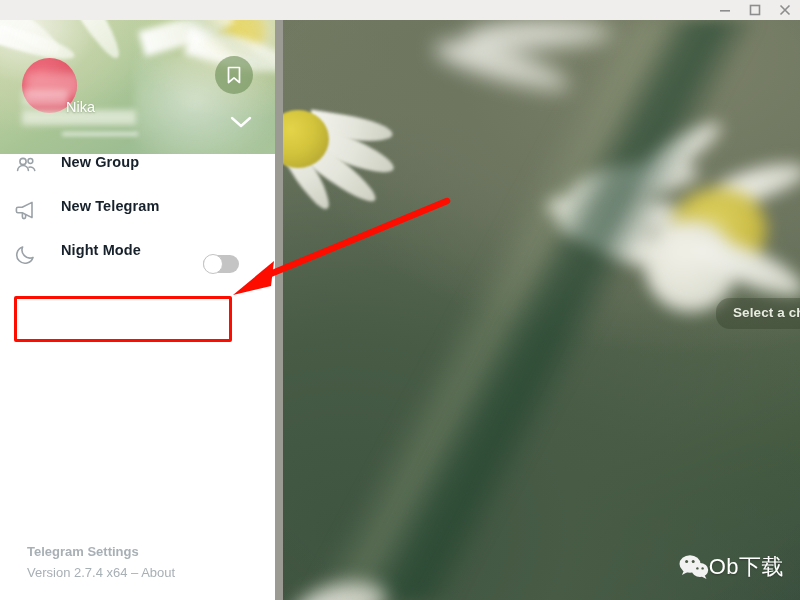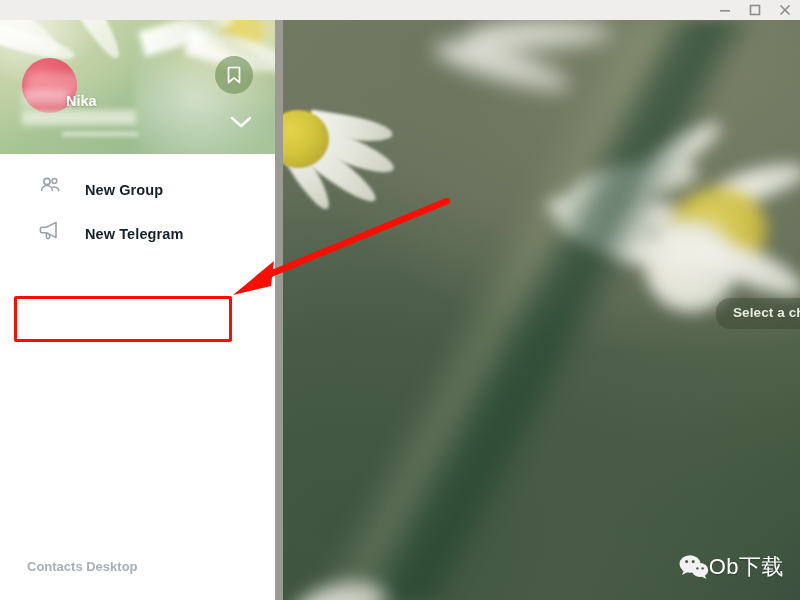--- a/index.html
+++ b/index.html
@@ -262,23 +262,23 @@
     justify-content: center;
   }
 
   .profile-row {
     position: absolute;
     left: 0; bottom: 6px;
     width: 275px; height: 60px;
   }
   .profile-name {
     position: absolute;
-    left: 66px; top: 5px;
+    left: 66px; top: 11px;
     font-size: 14.5px;
-    font-weight: 700;
+    font-weight: 400;
     color: #ffffff;
     text-shadow: 0 1px 2px rgba(60,80,50,.35);
   }
   .redact-block {
     position: absolute;
     background: rgba(255,255,255,0.40);
     filter: blur(3.2px);
   }
   .rb1 { left: 22px; top: 2px; width: 46px; height: 17px; }
   .rb2 { left: 22px; top: 22px; width: 114px; height: 15px; background: rgba(238,242,230,0.72); }
@@ -295,23 +295,23 @@
 
   
   .menu {
     position: absolute;
     left: 0; top: 134px;
     width: 275px;
   }
   .menu-item {
     position: relative;
     display: flex;
-    align-items: flex-end;
+    align-items: flex-start;
     height: 44px;
-    padding-left: 37px;
+    padding-left: 13px;
     box-sizing: border-box;
   }
   .menu-item .mi-icon {
     width: 26px;
     display: flex;
     align-items: center;
     justify-content: center;
     flex: none;
   }
   .menu-item .mi-label {
@@ -516,25 +516,37 @@
           <svg width="24" height="24" viewBox="0 0 24 24">
             <path d="M4 9.2 h4.2 L18 4.4 v15.2 L8.2 14.8 H4 a1.6 1.6 0 0 1 -1.6 -1.6 v-2.4 A1.6 1.6 0 0 1 4 9.2 z" fill="none" stroke="#9aa2a8" stroke-width="1.6" stroke-linejoin="round"></path>
             <path d="M8.4 15 v4 a1.6 1.6 0 0 0 3.2 0 v-2.6" fill="none" stroke="#9aa2a8" stroke-width="1.6" stroke-linejoin="round"></path>
           </svg>
         </span>
         <span class="mi-label">New Telegram</span>
       </div>
 
 
 
+      <div class="menu-item">
+        <span class="mi-icon">
+          <svg width="24" height="24" viewBox="0 0 24 24">
+            <path d="M19 15.4 A8 8 0 0 1 8.6 5 a8.3 8.3 0 1 0 10.4 10.4 z" fill="none" stroke="#9aa2a8" stroke-width="1.6" stroke-linejoin="round"></path>
+          </svg>
+        </span>
+        <span class="mi-label">Night Mode</span>
+        <span class="toggle">
+          <span class="knob"></span>
+        </span>
+      </div>
 
     </div>
 
     <div class="footer">
-      <div class="f-line1">Contacts Desktop</div>
+      <div class="f-line1">Telegram Settings</div>
+      <div class="f-line2">Version 2.7.4 x64 – About</div>
     </div>
   </div>
 
   <div class="side-scrollbar"></div>
 
   <div class="annot-box"></div>
   <svg class="annot-arrow" viewBox="0 0 230 110">
     <path d="M222 6 L38 82" stroke="#fc0d00" stroke-width="6.5" stroke-linecap="round" fill="none"></path>
     <path d="M8 100 L49 66 L46 91 Z" fill="#fc0d00"></path>
   </svg>

